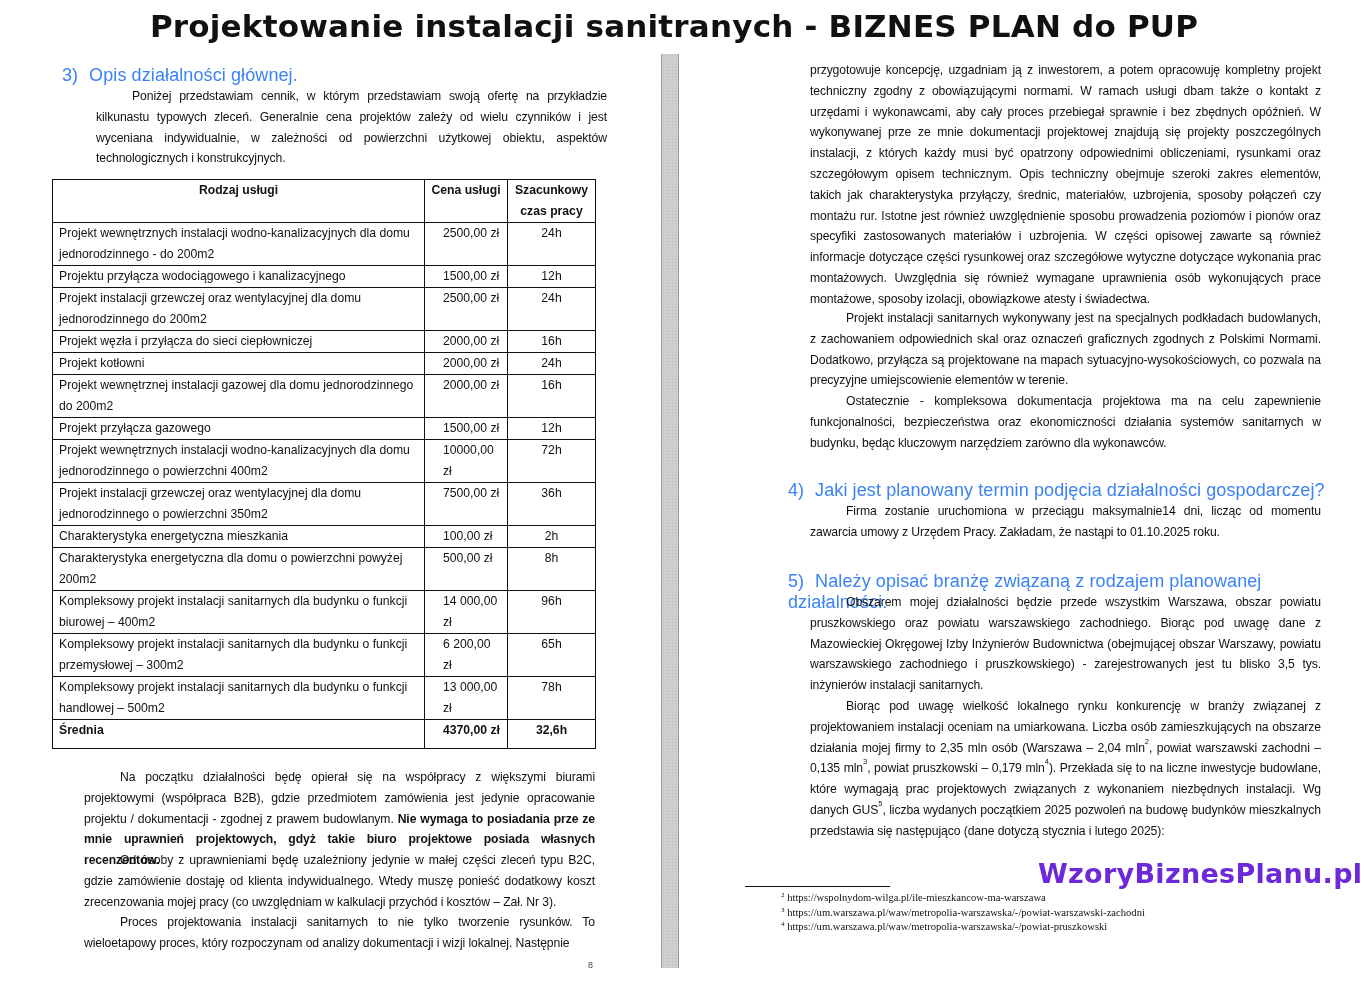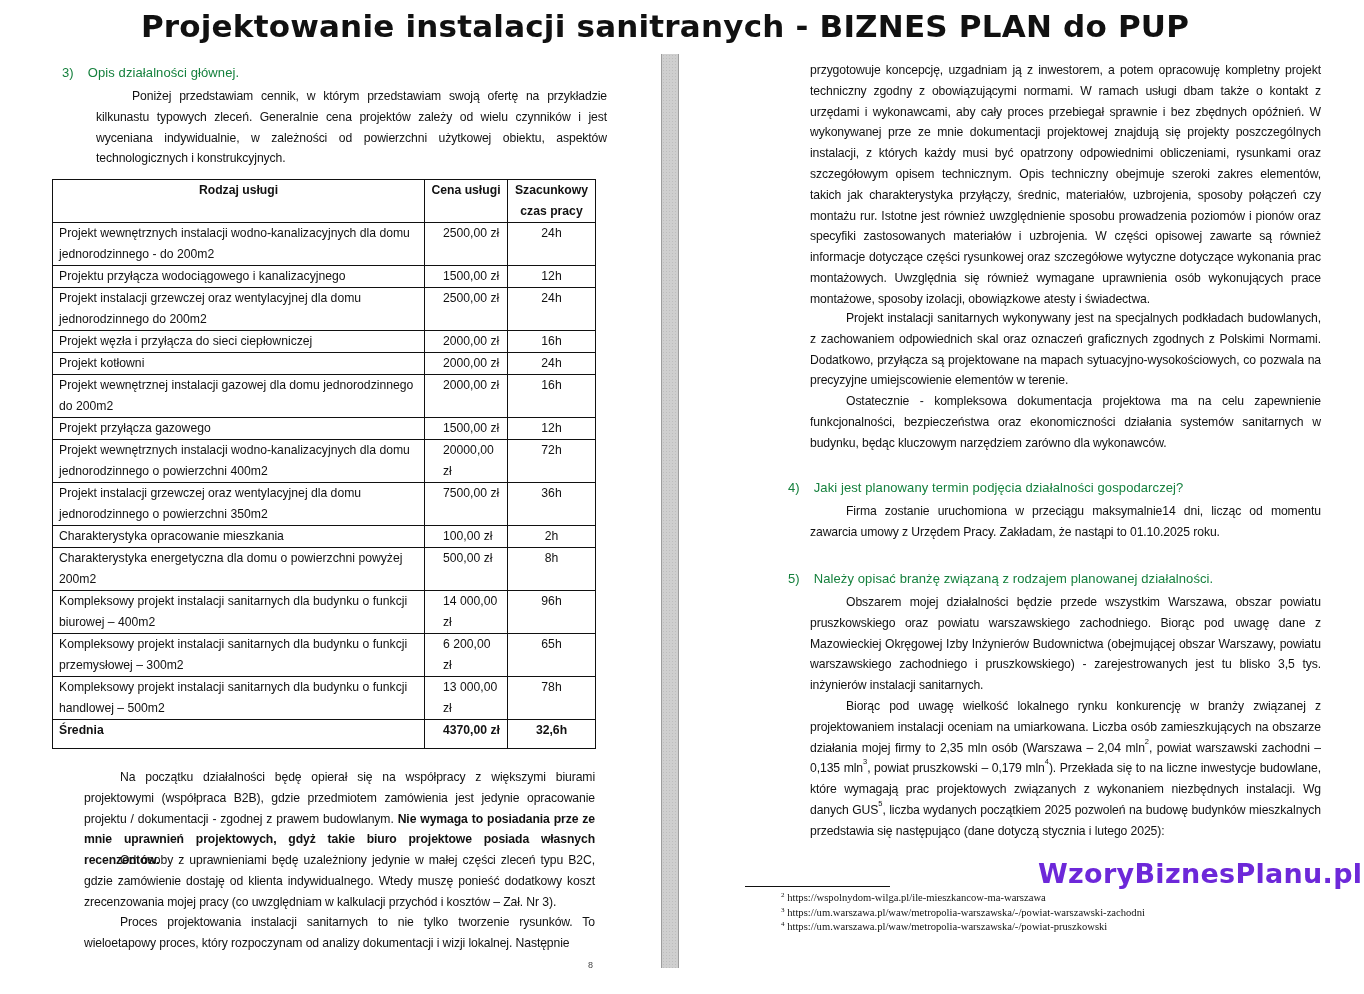--- a/index.html
+++ b/index.html
@@ -1,31 +1,31 @@
 <!DOCTYPE html>
 <html><head>
   <meta charset="utf-8">
   <style>
     html, body { margin: 0; padding: 0; }
     body {
       width: 1364px; height: 994px; background: #ffffff; position: relative; overflow: hidden;
       font-family: "Liberation Sans", sans-serif; color: #111;
     }
     .title {
-      position: absolute; left: 0; top: 8px; width: 1330px; text-align: center;
+      position: absolute; left: 9px; top: 8px; width: 1330px; text-align: center;
       font-family: "DejaVu Sans", sans-serif; font-weight: bold; font-size: 31px; letter-spacing: 0.2px; color: #111;
     }
     .divider {
       position: absolute; left: 661px; top: 54px; width: 16px; height: 914px;
       background: #cfcfcf; border-left: 1px solid #9c9c9c; border-right: 1px solid #9c9c9c;
       background-image: radial-gradient(#bdbdbd 0.6px, transparent 0.7px);
       background-size: 3px 3px;
     }
     .heading {
-      position: absolute; font-size: 13px; color: #15803d; letter-spacing: 0.1px;
+      position: absolute; font-size: 18px; color: #3b82f6; letter-spacing: 0.1px;
     }
     .heading .num { display: inline-block; width: 22px; }
     .para {
       position: absolute; font-size: 12.2px; line-height: 20.8px; text-align: justify;
       letter-spacing: -0.1px;
     }
     .para .indent { display: inline-block; width: 36px; }
     .para b { font-weight: bold; }
 
     table.price {
@@ -114,30 +114,30 @@
         <td class="price-cell">2000,00 zł</td>
         <td class="time-cell">16h</td>
       </tr>
       <tr>
         <td>Projekt przyłącza gazowego</td>
         <td class="price-cell">1500,00 zł</td>
         <td class="time-cell">12h</td>
       </tr>
       <tr>
         <td>Projekt wewnętrznych instalacji wodno-kanalizacyjnych dla domu jednorodzinnego o powierzchni 400m2</td>
-        <td class="price-cell">20000,00 zł</td>
+        <td class="price-cell">10000,00 zł</td>
         <td class="time-cell">72h</td>
       </tr>
       <tr>
         <td>Projekt instalacji grzewczej oraz wentylacyjnej dla domu jednorodzinnego o powierzchni 350m2</td>
         <td class="price-cell">7500,00 zł</td>
         <td class="time-cell">36h</td>
       </tr>
       <tr>
-        <td>Charakterystyka opracowanie mieszkania</td>
+        <td>Charakterystyka energetyczna mieszkania</td>
         <td class="price-cell">100,00 zł</td>
         <td class="time-cell">2h</td>
       </tr>
       <tr>
         <td>Charakterystyka energetyczna dla domu o powierzchni powyżej 200m2</td>
         <td class="price-cell">500,00 zł</td>
         <td class="time-cell">8h</td>
       </tr>
       <tr>
         <td>Kompleksowy projekt instalacji sanitarnych dla budynku o funkcji biurowej – 400m2</td>

